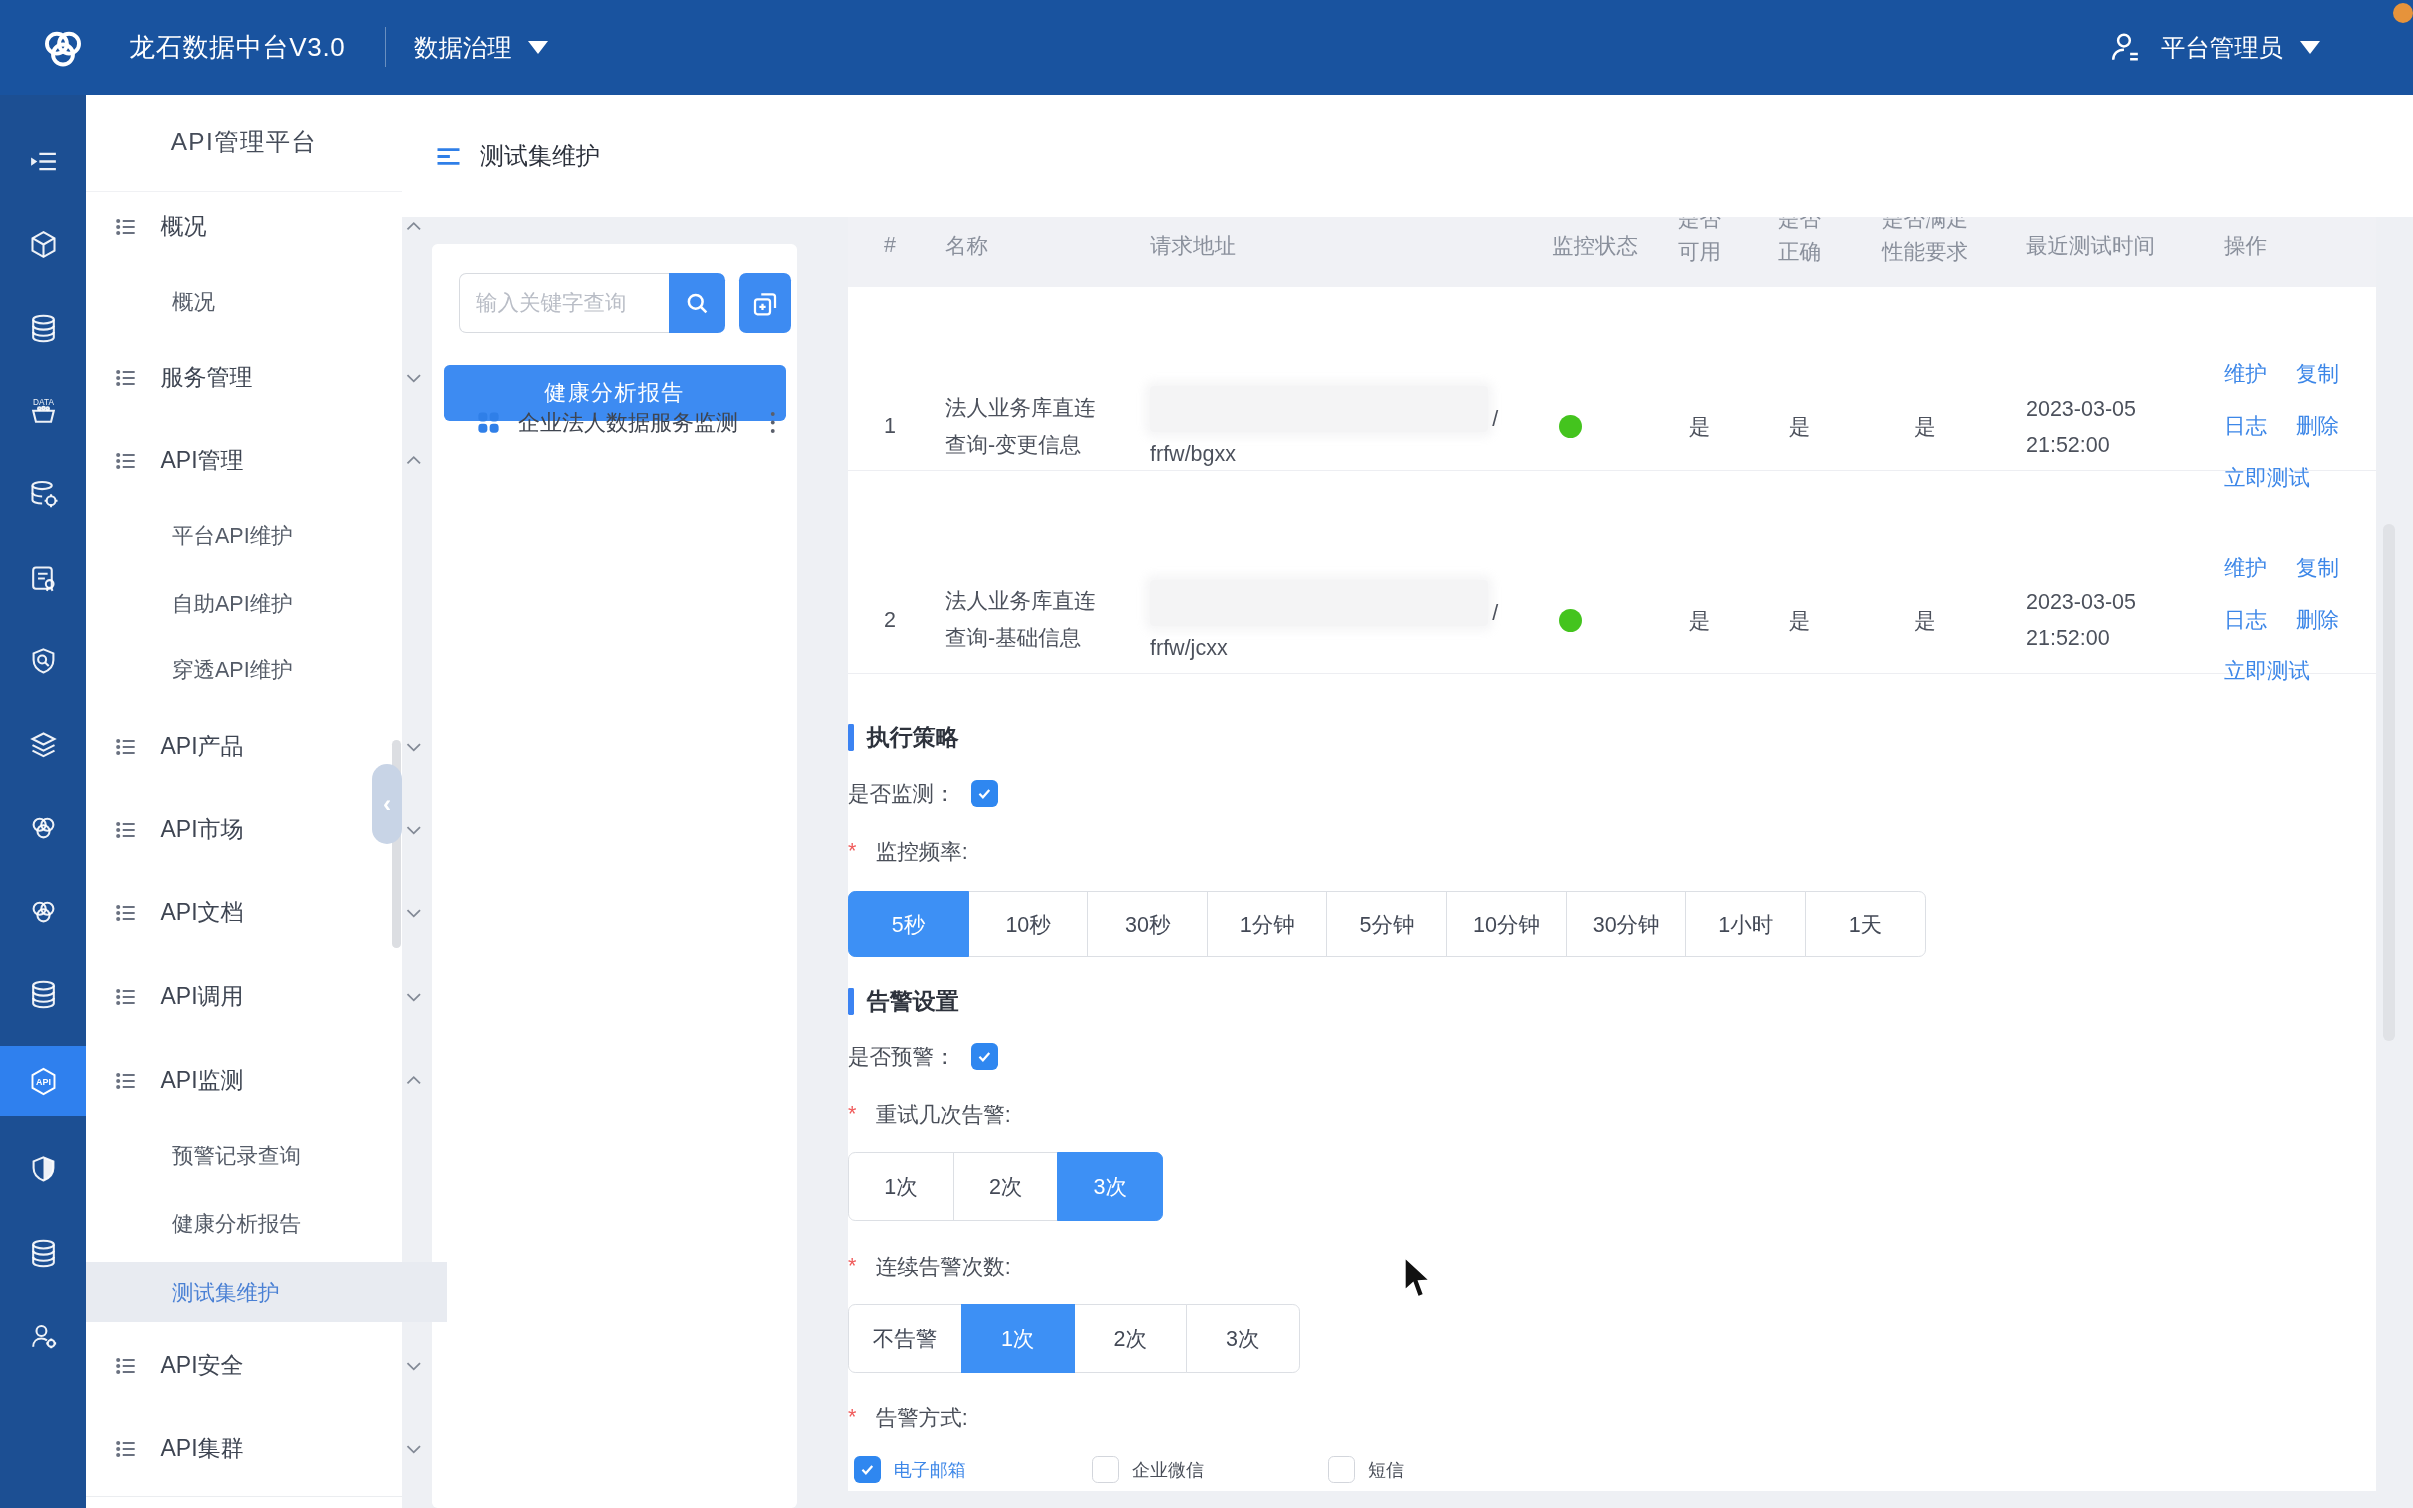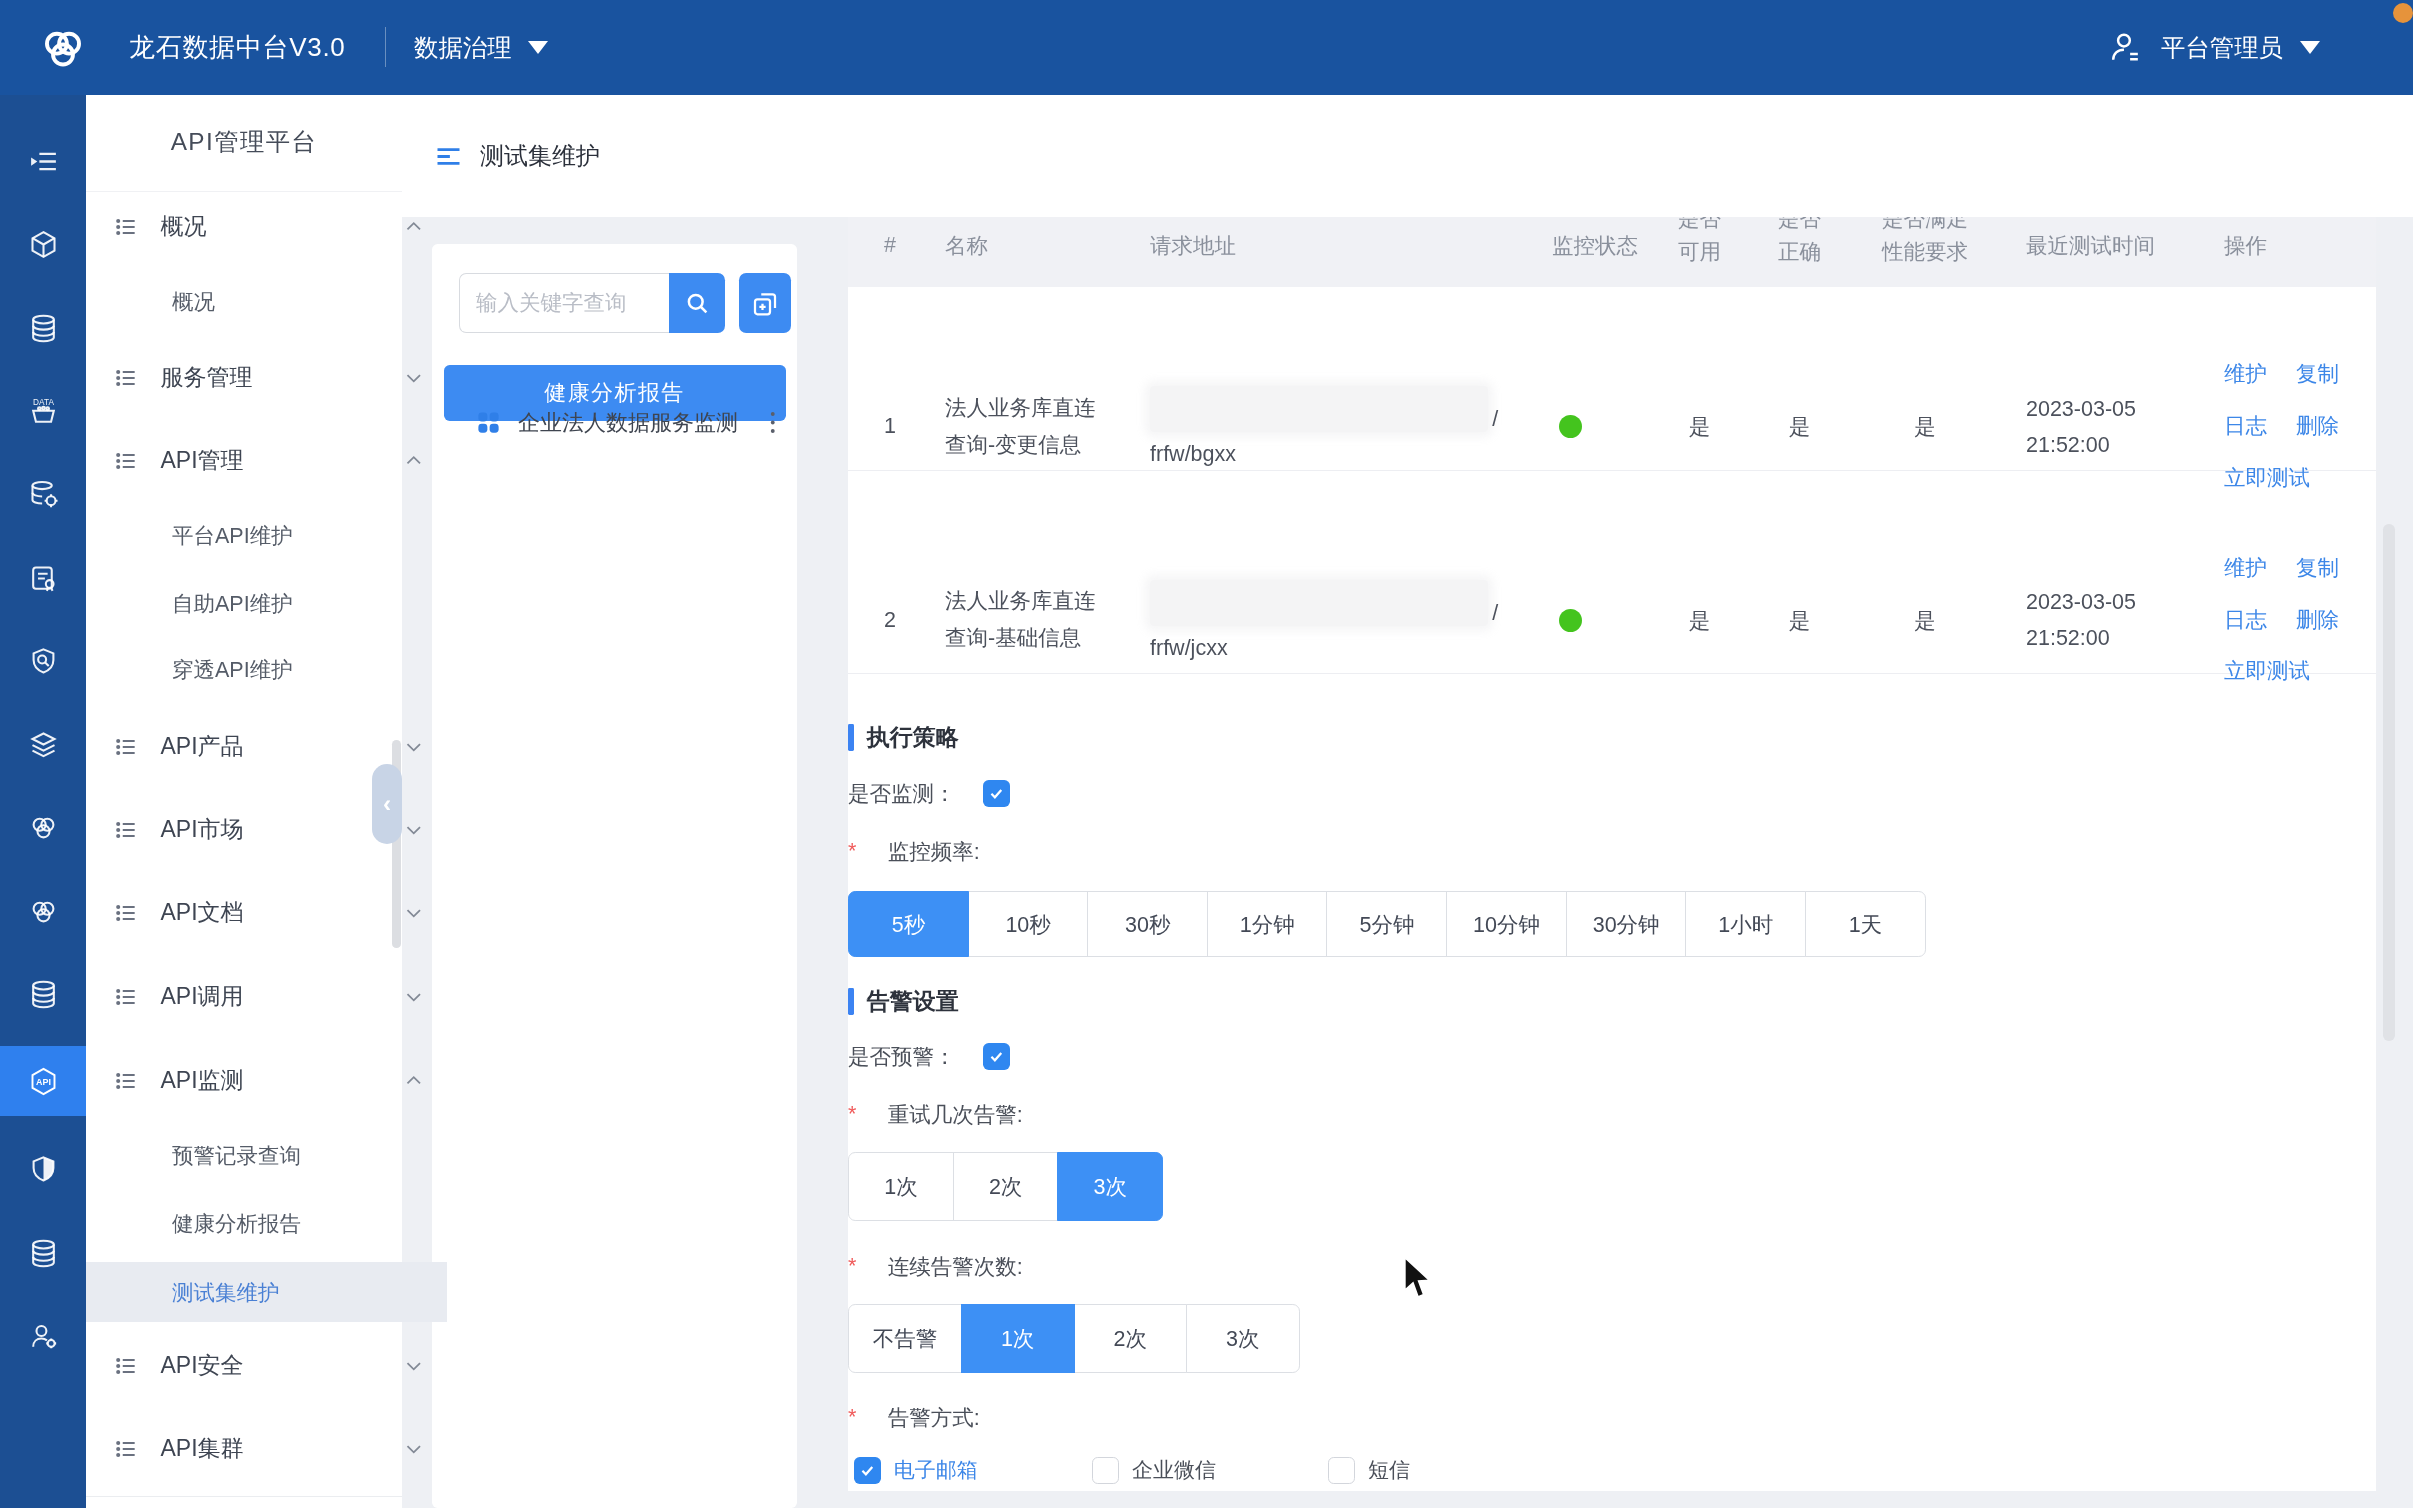--- a/index.html
+++ b/index.html
@@ -75,37 +75,37 @@
   .url-line2 { margin-top:10px; }
   .status-dot { width:23px; height:23px; border-radius:50%; background:#44c41e; }
   .time-cell { display:block; line-height:36px; }
   .ops { display:flex; flex-direction:column; gap:8.6px; }
   .ops-line { display:flex; gap:29px; line-height:43px; }
   .op-link { color:#3d87e8; cursor:pointer; white-space:nowrap; }
 
   .section-title { position:absolute; left:0; display:flex; align-items:center; gap:13px; height:32px; }
   .accent-bar { width:5.7px; height:27px; background:#3c83f2; border-radius:1.4px; }
   .section-title span { font-size:23px; font-weight:bold; color:#2d323c; }
-  .field-row { position:absolute; left:0; display:flex; align-items:center; gap:27px; font-size:21.5px; color:#4a4f59; }
+  .field-row { position:absolute; left:0; display:flex; align-items:center; gap:15px; font-size:21.5px; color:#4a4f59; }
   .req-star { color:#f05b5b; margin-right:4.3px; }
   .checkbox { width:27px; height:27px; border-radius:5.7px; background:#2f87f0; display:flex; align-items:center; justify-content:center; cursor:pointer; flex:0 0 auto; }
   .checkbox svg { width:18.7px; height:18.7px; }
   .checkbox.off { background:#fff; border:1.4px solid #d3d6dc; }
 
   .seg-group { position:absolute; display:flex; }
   .seg-btn { height:66px; border:1.4px solid #dcdfe4; background:#fff; display:flex; align-items:center; justify-content:center;
     font-size:21.5px; color:#434956; margin-left:-1.4px; cursor:pointer; }
   .seg-btn:first-child { margin-left:0; border-radius:7.2px 0 0 7.2px; }
   .seg-btn:last-child { border-radius:0 7.2px 7.2px 0; }
   .seg-btn.sel { background:#3d90f5; border-color:#3d90f5; color:#fff; z-index:2; }
   .freq .seg-btn { width:121px; }
   .retry .seg-btn { width:106px; height:69px; }
   .cnt .seg-btn { width:114px; height:69px; }
 
-  .method-group { position:absolute; display:flex; align-items:center; gap:13px; font-size:21px; }
+  .method-group { position:absolute; display:flex; align-items:center; gap:13px; font-size:18px; }
   .method-label { color:#4a4f59; }
   .method-label.on { color:#3d87e8; }
 
   
   .page-scroll-thumb { position:absolute; left:2383px; top:524px; width:11.5px; height:517px; border-radius:5.7px; background:#e0e2e6; z-index:60; }
   .cursor { position:absolute; left:1402px; top:1256px; width:32px; height:45px; z-index:100; pointer-events:none; }
   svg { display:block; }
 </style>
 </head>
 <body>

